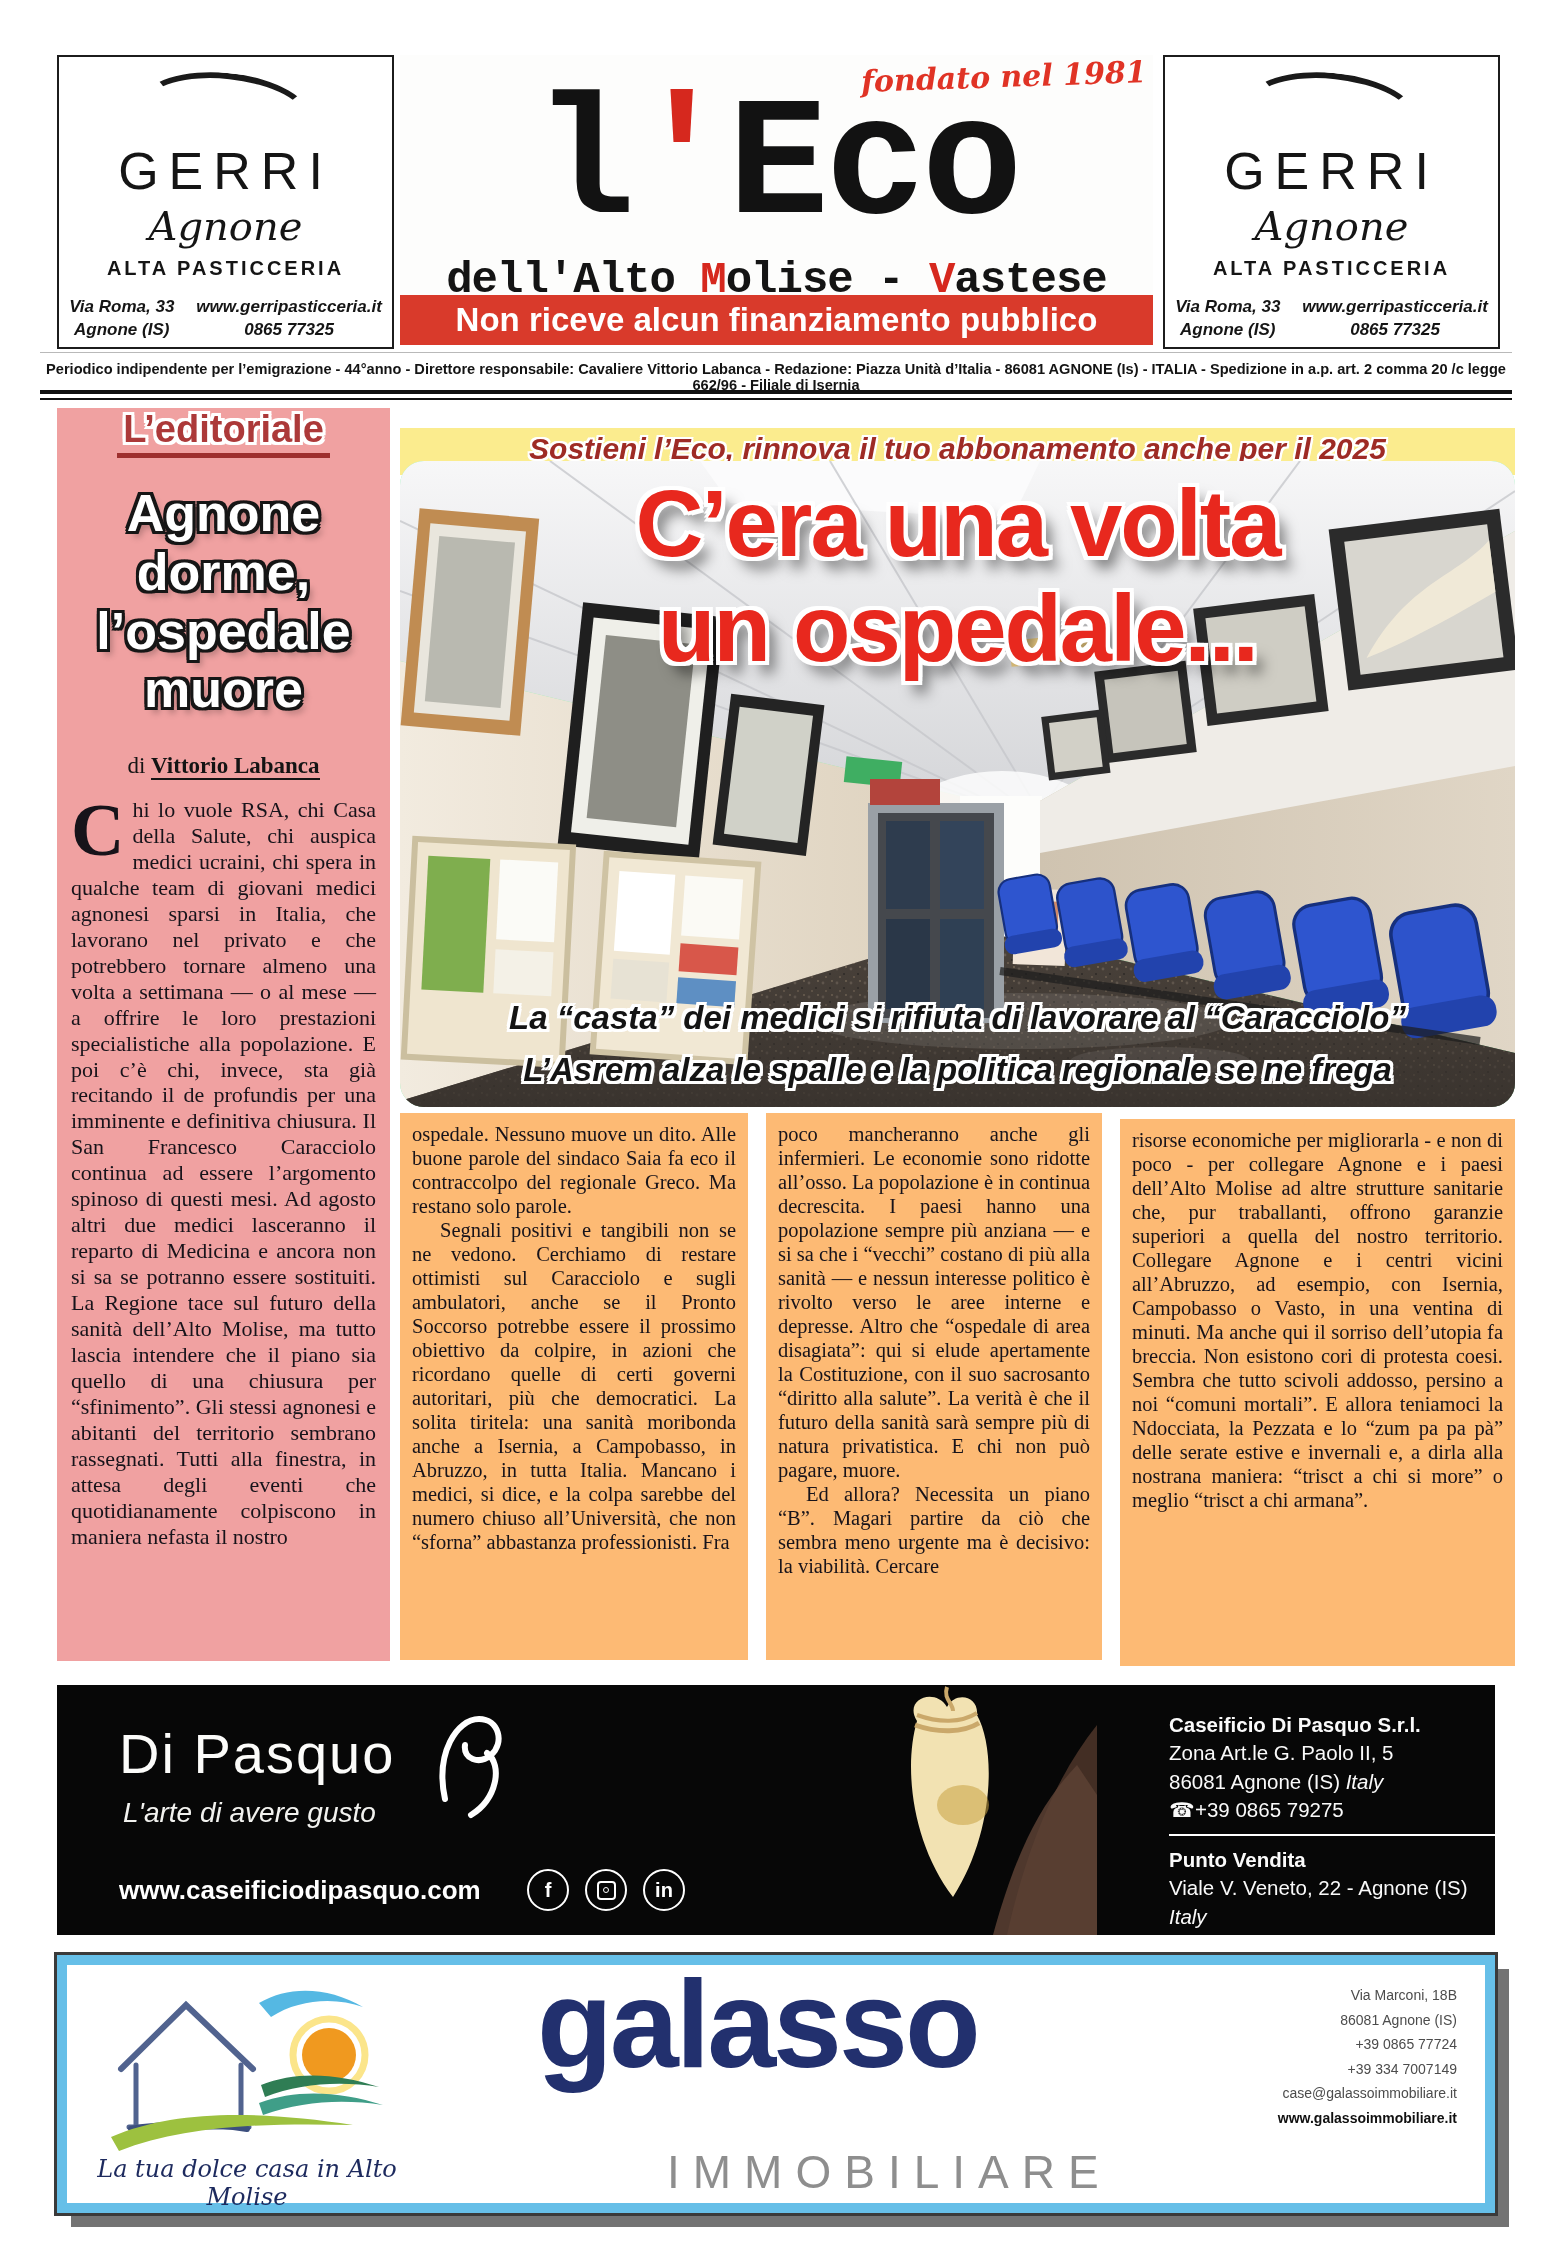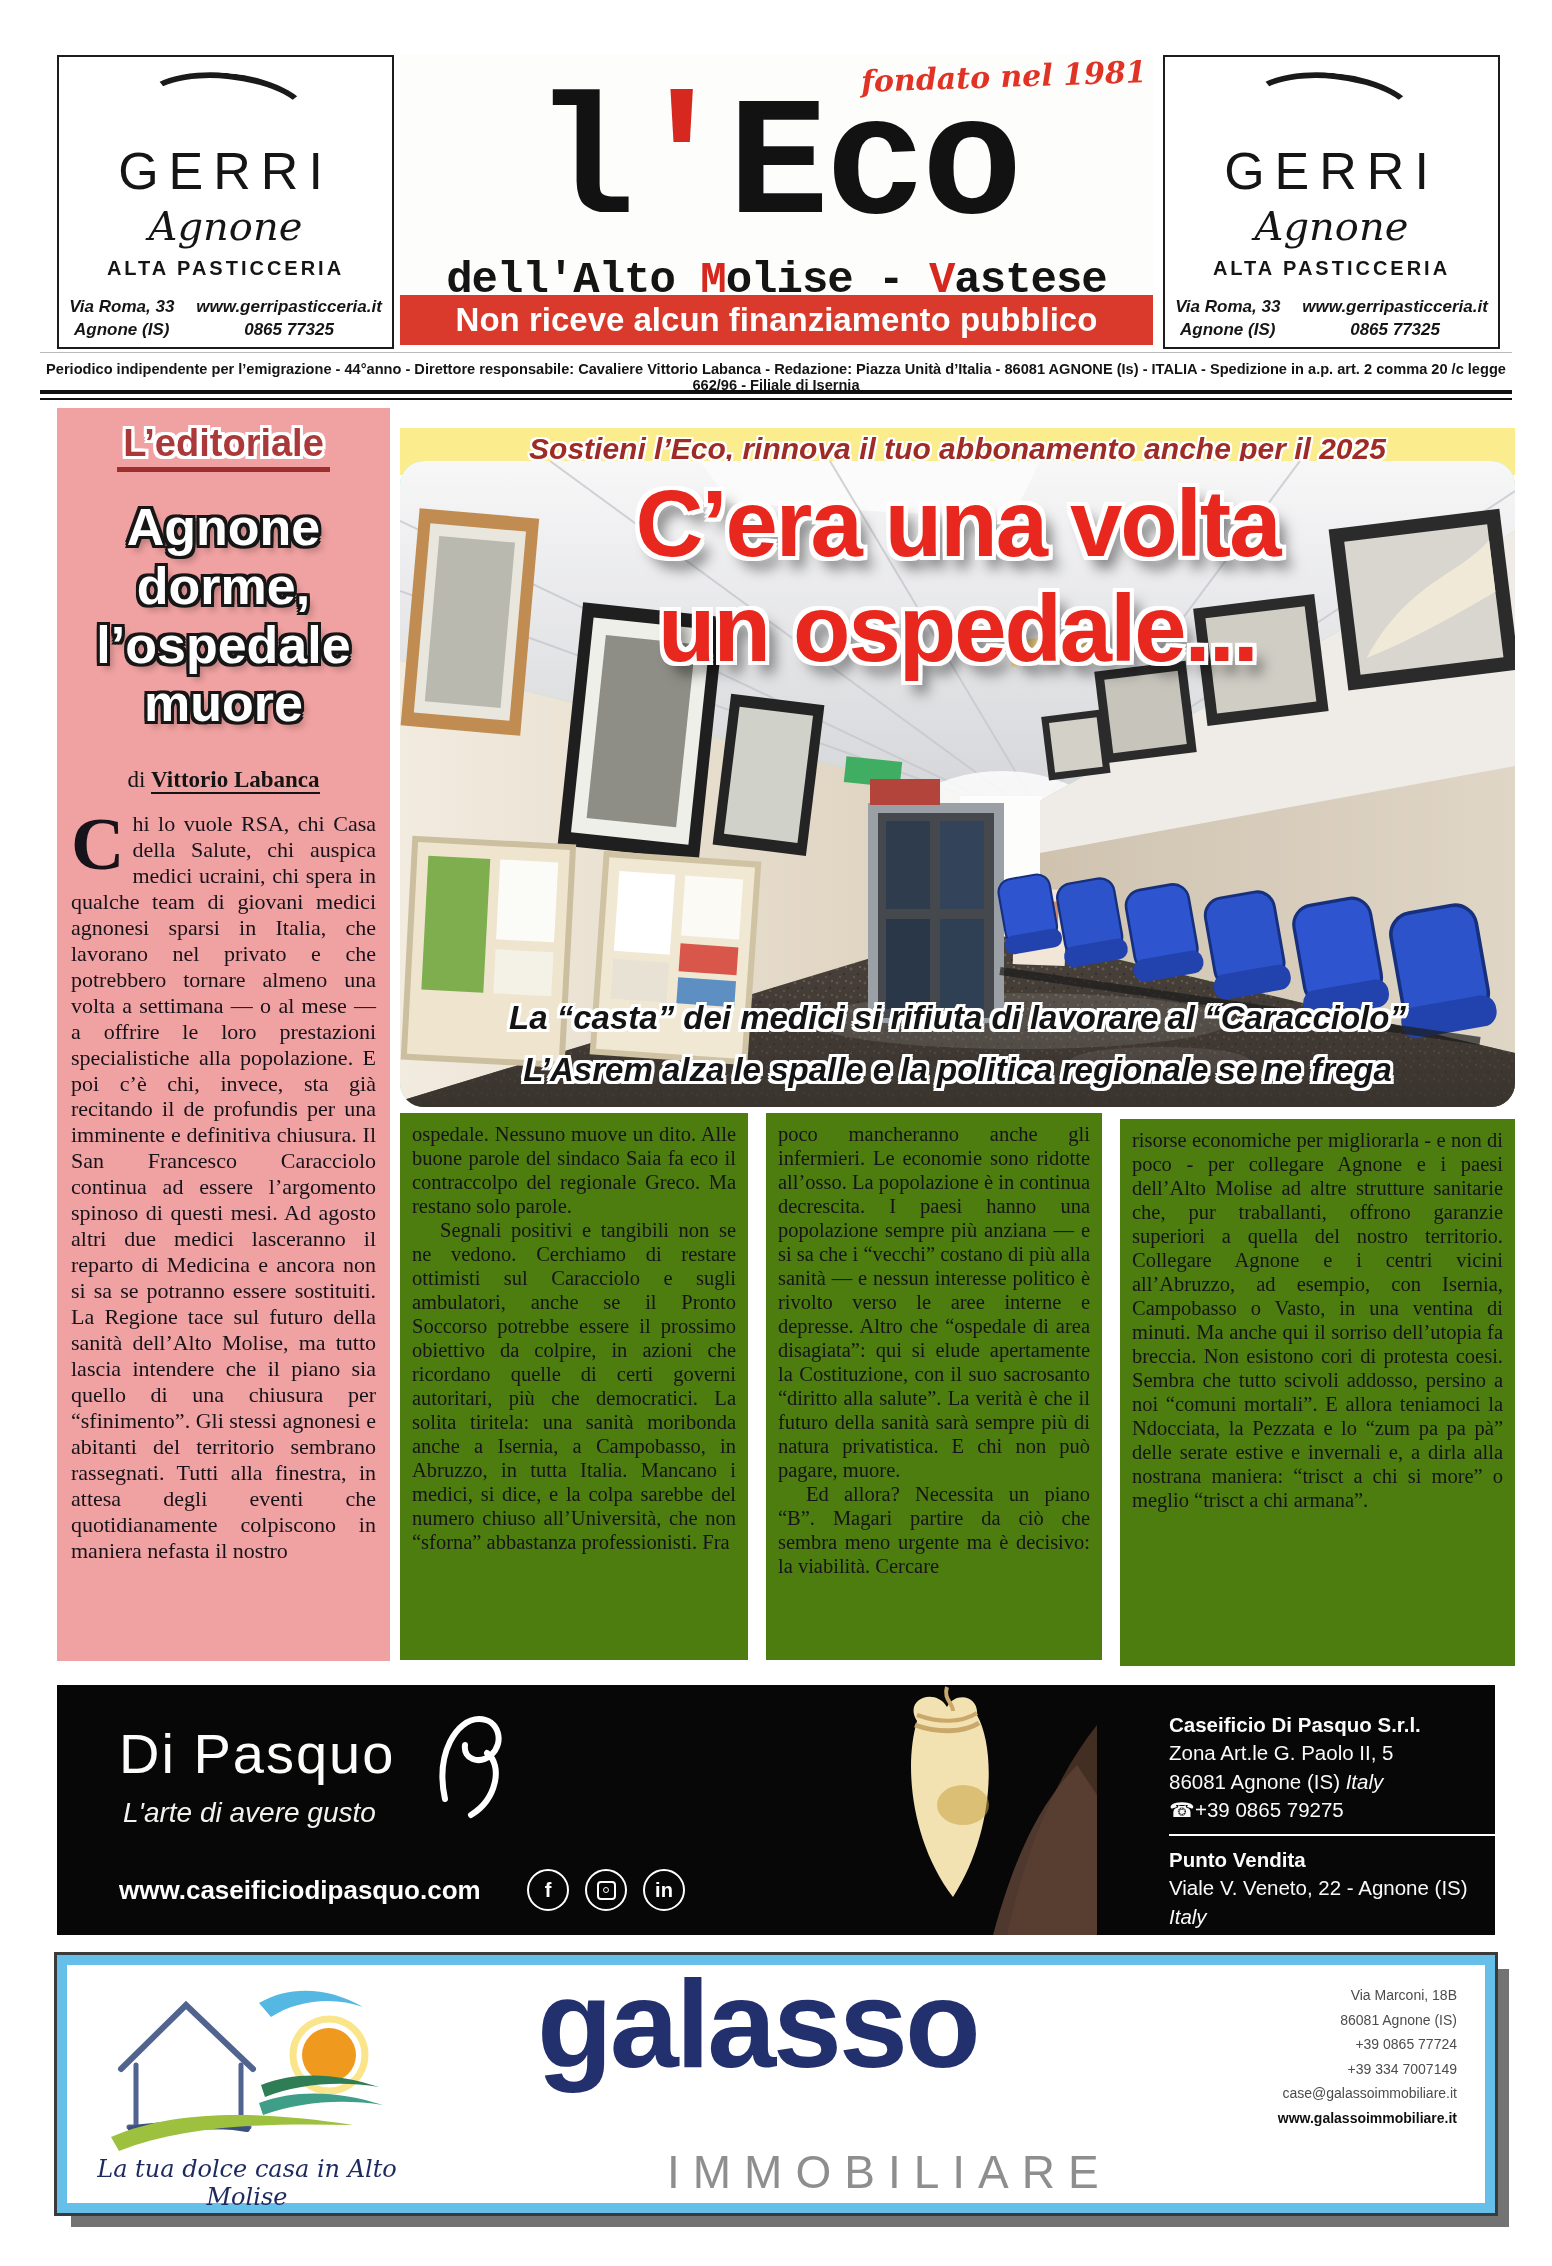--- a/index.html
+++ b/index.html
@@ -37,21 +37,21 @@
   
   .rule-gray{position:absolute;left:40px;right:40px;top:352px;border-top:1px solid #b9b9b9;}
   .infoline{position:absolute;left:40px;right:40px;top:361px;text-align:center;
             font-size:14.6px;font-weight:700;color:#141414;letter-spacing:0;}
   .rule-thick{position:absolute;left:40px;right:40px;top:390px;border-top:4px solid #101010;}
   .rule-thin{position:absolute;left:40px;right:40px;top:398px;border-top:2px solid #101010;}
 
   
   .editorial{position:absolute;left:57px;top:408px;width:333px;height:1253px;
              background:#f0a1a1;overflow:hidden;}
-  .ed-label{ text-align:center;margin-top:14px;}
+  .ed-label{ text-align:center;}
   .ed-label span{display:inline-block;font-size:38px;font-weight:800;color:#ac3939;
       border-bottom:5px solid #9e2f2e;padding:0 6px 2px;
       text-shadow:-3px -3px 0 #fff,3px -3px 0 #fff,-3px 3px 0 #fff,3px 3px 0 #fff,0 -3px 0 #fff,0 3px 0 #fff,-3px 0 0 #fff,3px 0 0 #fff;}
   .ed-title{margin-top:26px;text-align:center;font-size:52px;line-height:1.13;font-weight:800;
       color:#fff;
       text-shadow:-3px -3px 0 #161616,3px -3px 0 #161616,-3px 3px 0 #161616,3px 3px 0 #161616,0 -3px 0 #161616,0 3px 0 #161616,-3px 0 0 #161616,3px 0 0 #161616,5px 6px 6px rgba(0,0,0,.25);}
   .ed-byline{margin-top:34px;text-align:center;font-family:"Liberation Serif","DejaVu Serif",serif;
              font-size:23px;color:#141414;}
   .ed-byline b{border-bottom:2px solid #141414;}
   .serifbody{font-family:"Liberation Serif","DejaVu Serif",serif;color:#17131a;
@@ -73,21 +73,21 @@
   .hero svg{position:absolute;inset:0;}
   .hero-head{position:absolute;left:0;right:0;top:10px;text-align:center;font-weight:800;
       font-size:94px;line-height:1.12;color:#e8281e;letter-spacing:-2px;
       text-shadow:-4px -4px 0 #fff,4px -4px 0 #fff,-4px 4px 0 #fff,4px 4px 0 #fff,0 -4px 0 #fff,0 4px 0 #fff,-4px 0 0 #fff,4px 0 0 #fff,9px 12px 14px rgba(0,0,0,.5);}
   .hero-cap{position:absolute;left:0;right:0;text-align:center;font-size:33px;font-weight:800;
       font-style:italic;color:#141414;
       text-shadow:-3px -3px 0 #fff,3px -3px 0 #fff,-3px 3px 0 #fff,3px 3px 0 #fff,0 -3px 0 #fff,0 3px 0 #fff,-3px 0 0 #fff,3px 0 0 #fff;}
   .cap1{bottom:70px;}.cap2{bottom:18px;}
 
   
-  .pinkcol{position:absolute;top:1113px;height:547px;background:#4d7c0f;overflow:hidden;
+  .pinkcol{position:absolute;top:1113px;height:547px;background:#fdba74;overflow:hidden;
            font-size:20.5px;line-height:1.17;padding:10px 12px;box-sizing:border-box;}
   .pinkcol p{margin:0;}
   .pinkcol p + p{text-indent:28px;}
   .col1{left:400px;width:348px;}
   .col2{left:766px;width:336px;}
   .col3{left:1120px;width:395px;margin-top:6px;}
 
   
   .dipasquo{position:absolute;left:57px;top:1685px;width:1438px;height:250px;background:#070707;
             color:#fff;overflow:hidden;}

